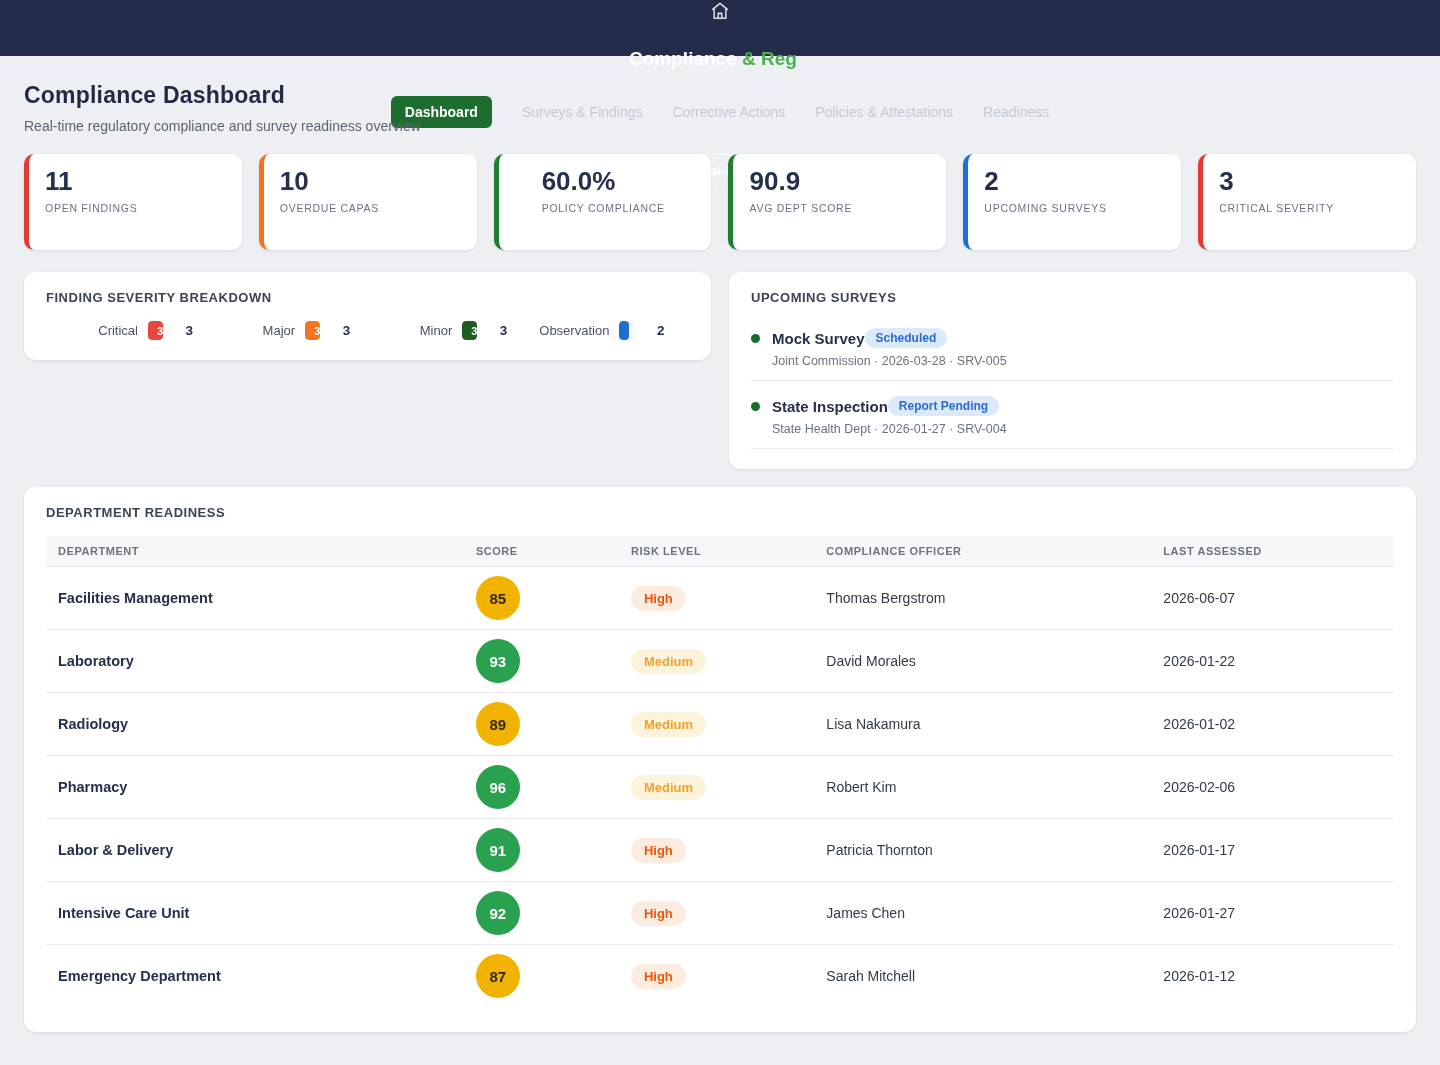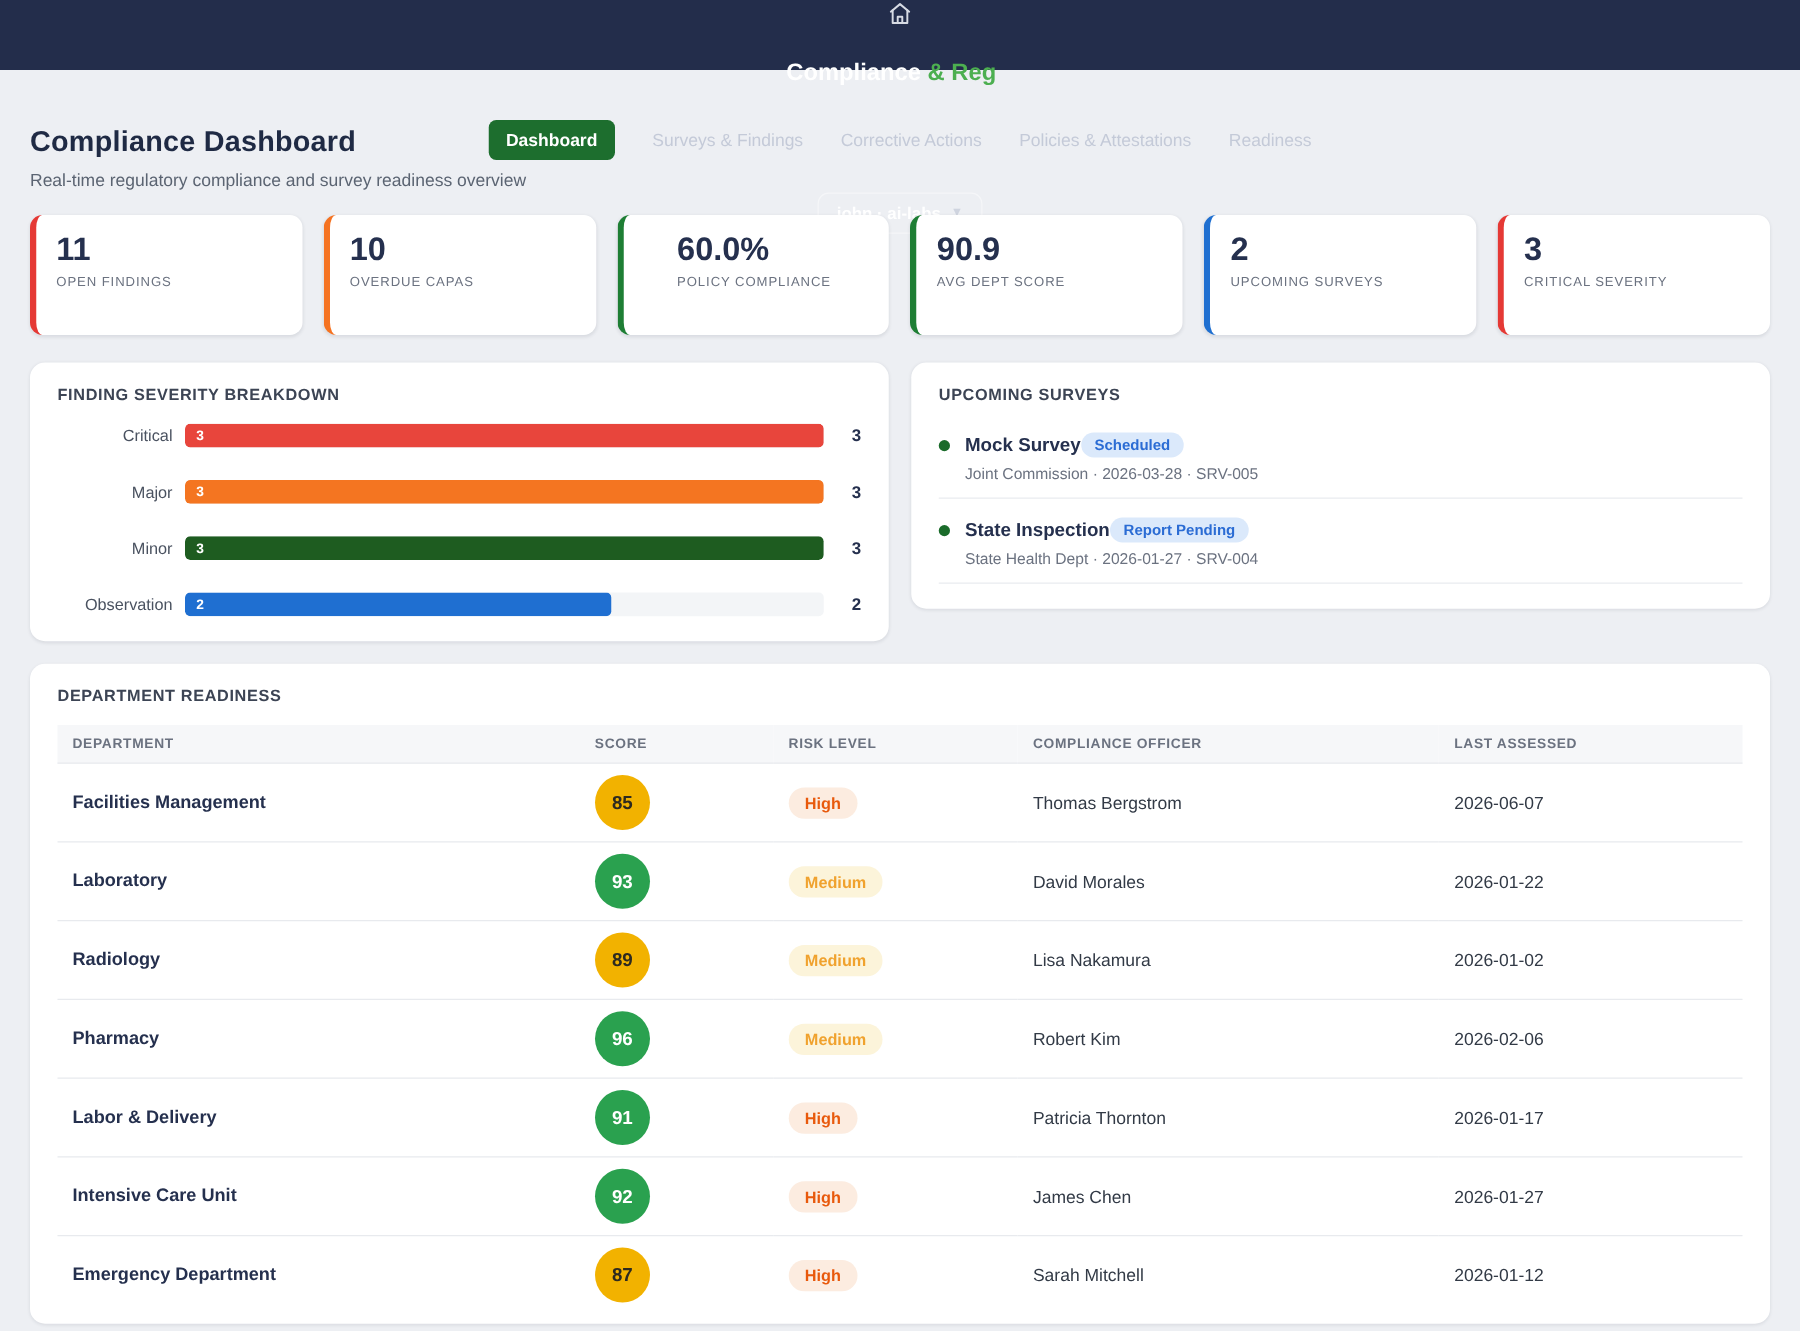--- a/index.html
+++ b/index.html
@@ -35,21 +35,21 @@
     display: flex; align-items: center; gap: 8px;
     border: 1px solid rgba(255,255,255,0.45);
     border-radius: 9px; padding: 8px 14px;
     color: #ffffff; font-size: 13.5px; font-weight: bold; cursor: pointer;
     background: transparent; white-space: nowrap;
   }
   .chevron { font-size: 10px; color: #cfd4df; }
 
   
   .page { padding: 18px 24px 40px; }
-  h1 { font-size: 23px; color: #1f2a44; margin-top: 26px; letter-spacing: 0.2px; }
+  h1 { font-size: 23px; color: #1f2a44; margin-top: 8px; letter-spacing: 0.2px; }
   .subtitle { font-size: 14px; color: #5b6472; margin-top: 9px; }
 
   
   .stats {
     margin-top: 20px;
     display: grid; grid-template-columns: repeat(6, 1fr); gap: 17px;
   }
   .stat-card {
     background: #ffffff; border-radius: 10px;
     box-shadow: 0 1px 3px rgba(22,30,48,0.10);
@@ -62,42 +62,42 @@
   
   .panel-row { margin-top: 22px; display: grid; grid-template-columns: 1fr 1fr; gap: 18px; align-items: start; }
   .panel {
     background: #ffffff; border-radius: 12px;
     box-shadow: 0 1px 3px rgba(22,30,48,0.10);
     padding: 18px 22px 20px;
   }
   .panel-title { font-size: 13px; font-weight: bold; color: #3c4454; letter-spacing: 0.04em; }
 
   
-  .sev-rows { margin-top: 16px; display: flex; flex-direction: column; gap: 26px; }
+  .sev-rows { margin-top: 16px; display: flex; gap: 10px; }
   .sev-row { display: flex; align-items: center; gap: 10px; }
   .sev-label { width: 92px; text-align: right; font-size: 13px; color: #4a5260; flex: none; }
   .sev-track { flex: 1; height: 19px; background: #f3f5f7; border-radius: 4px; overflow: hidden; position: relative; }
   .sev-fill { height: 100%; border-radius: 4px; display: flex; align-items: center; }
   .sev-inner-count { color: #ffffff; font-size: 11px; font-weight: bold; padding-left: 9px; }
   .sev-count { width: 20px; text-align: right; font-size: 13.5px; font-weight: bold; color: #25304e; flex: none; }
 
   
   .survey-list { margin-top: 8px; }
   .survey-item { display: flex; gap: 12px; padding: 15px 0 12px; border-bottom: 1px solid #e9ebef; }
   .survey-dot { width: 9px; height: 9px; border-radius: 50%; background: #1a6b2a; margin-top: 6px; flex: none; }
   .survey-name-row { display: flex; align-items: center; }
   .survey-name { font-size: 15px; font-weight: bold; color: #25304e; }
   .survey-badge {
     background: #dbe9fb; color: #2b6cd4; font-size: 12px; font-weight: bold;
     padding: 3px 11px; border-radius: 11px;
   }
   .survey-meta { font-size: 12.5px; color: #6b7280; margin-top: 6px; }
 
   
-  .readiness-panel { margin-top: 18px; padding-bottom: 8px; }
+  .readiness-panel { margin-top: 18px; padding-bottom: 25px; }
   table { width: 100%; border-collapse: collapse; margin-top: 16px; }
   thead tr { background: #f6f7f9; }
   th {
     text-align: left; font-size: 11px; color: #6b7280; font-weight: bold;
     letter-spacing: 0.05em; padding: 9px 12px;
   }
   td { padding: 9px 12px; border-top: 1px solid #e8eaee; height: 61px; vertical-align: middle; }
   .col-dept { width: 31%; } .col-score { width: 11.5%; } .col-risk { width: 14.5%; }
   .col-officer { width: 25%; } .col-date { width: 18%; }
   .dept-name { font-size: 14.5px; font-weight: bold; color: #25304e; }

